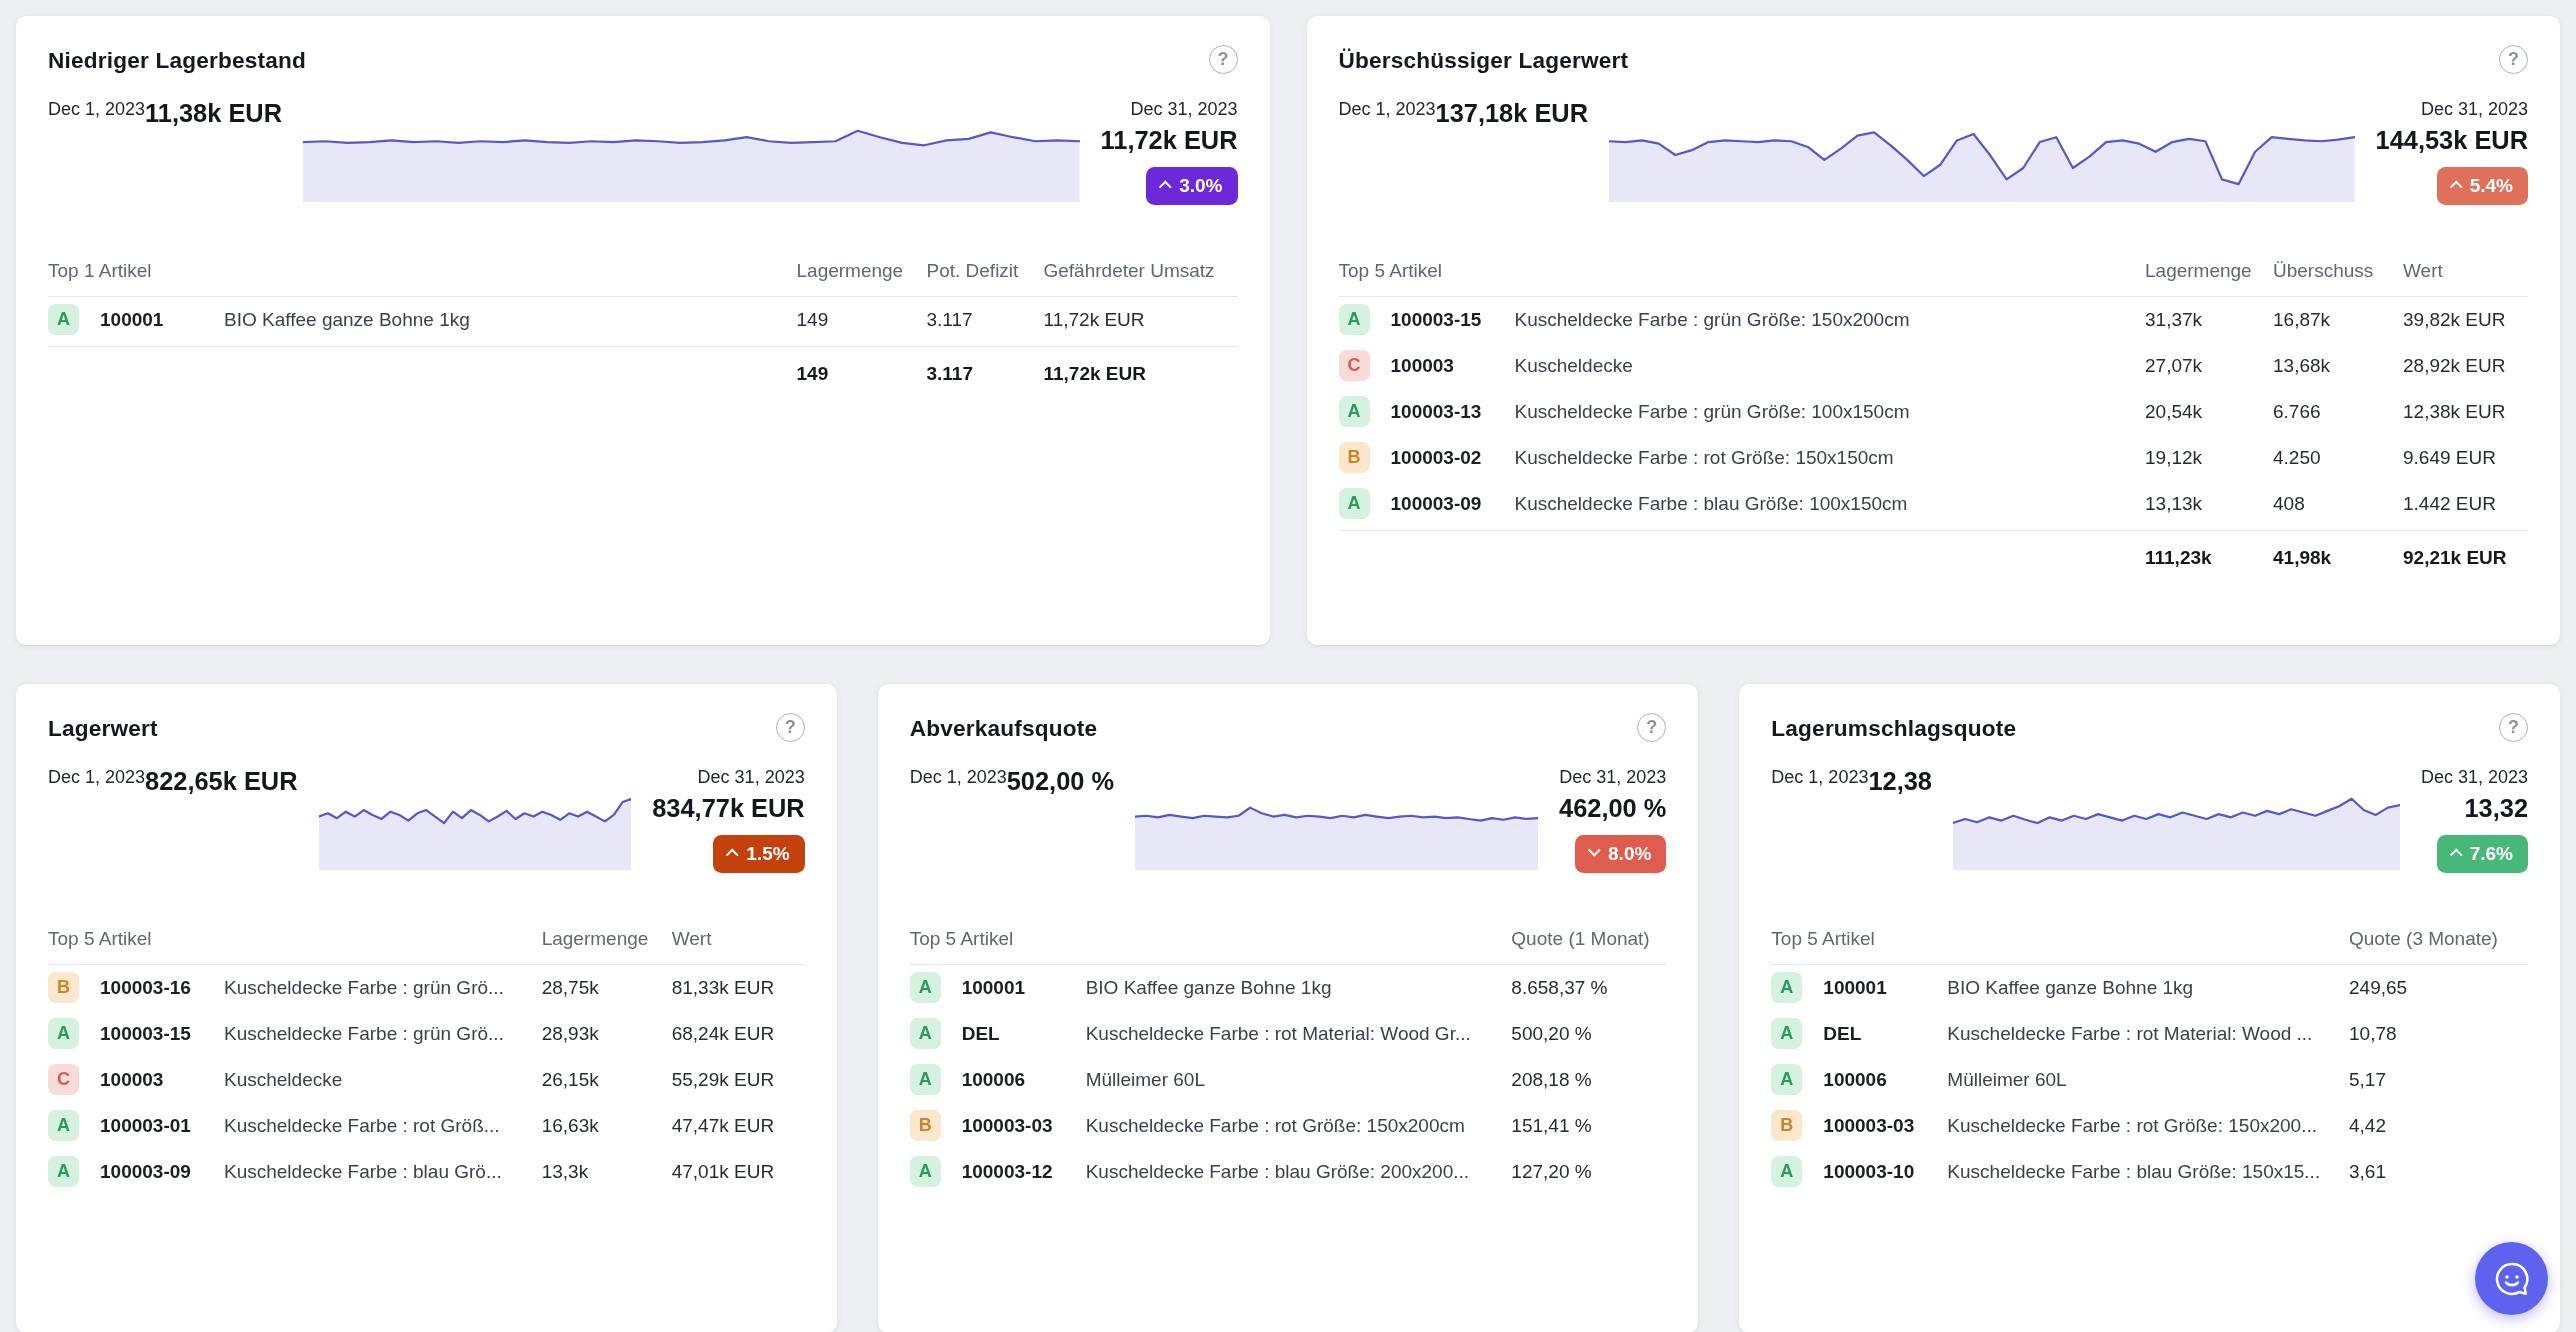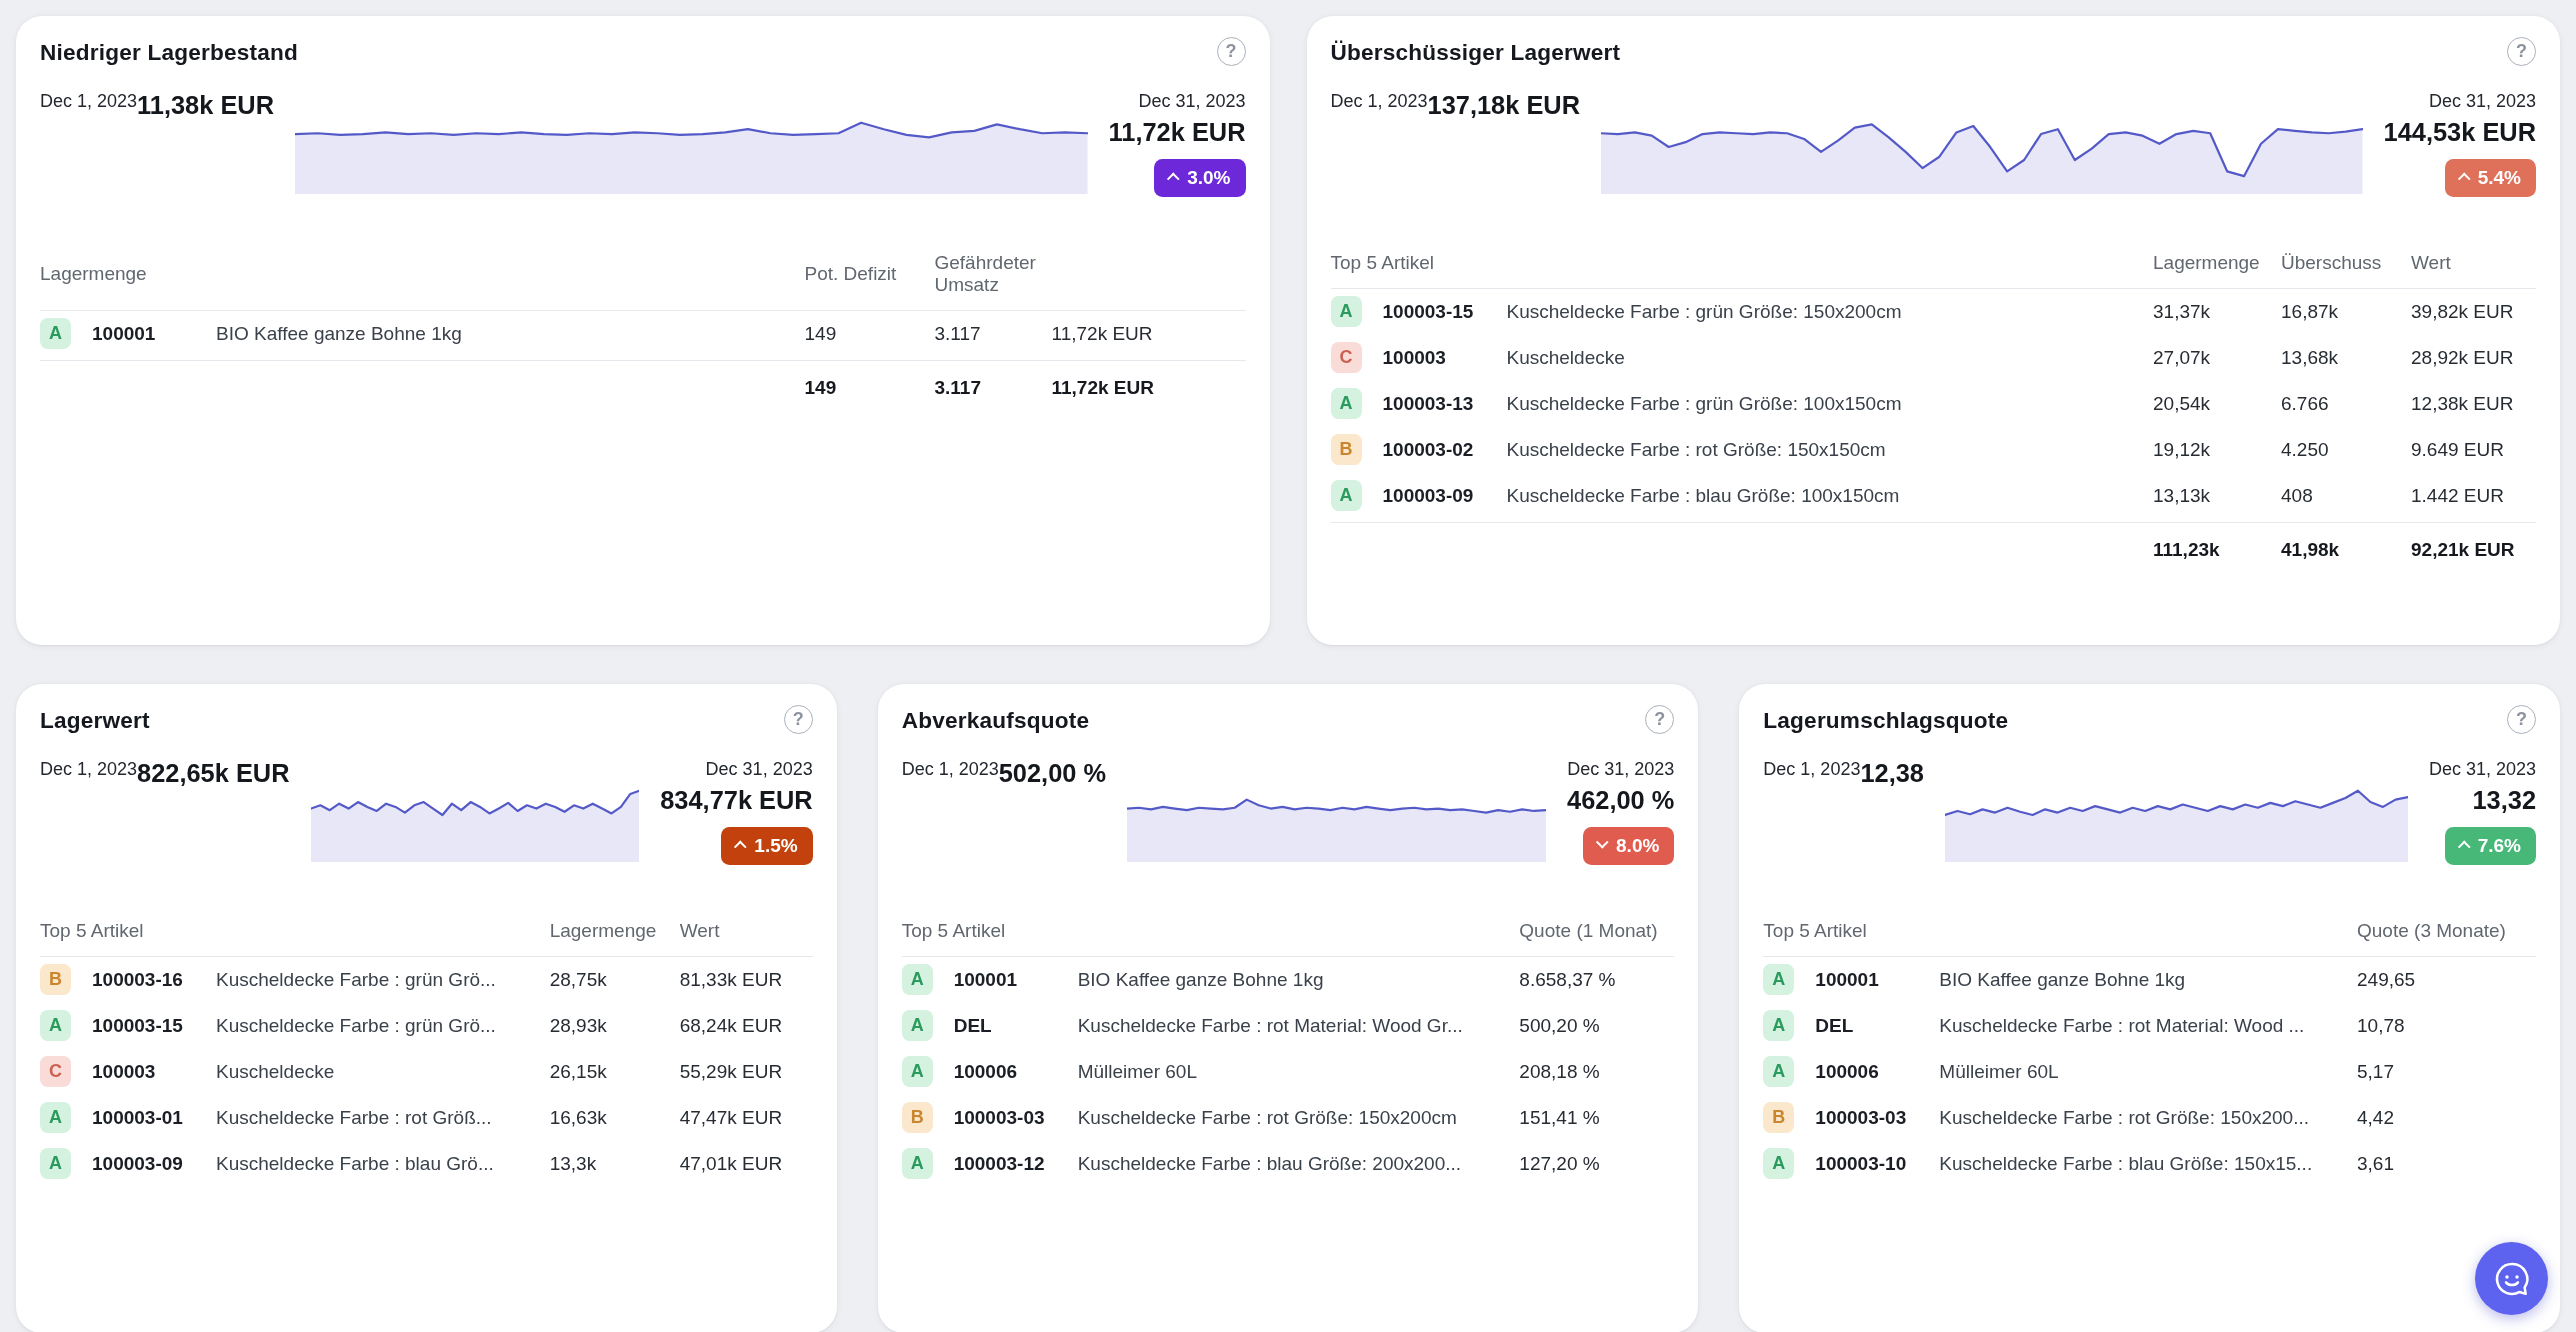--- a/index.html
+++ b/index.html
@@ -8,22 +8,22 @@
     font-family: "Liberation Sans", sans-serif;
     background: #edeff2;
     overflow: hidden;
   }
   .page { padding: 16px; }
   .row { display: flex; }
   .row-top { gap: 37px; }
   .row-bottom { gap: 41px; margin-top: 39px; }
   .card {
     background: #ffffff;
-    border-radius: 26px;
-    padding: 24px;
+    border-radius: 10px;
+    padding: 32px;
     flex: 1 1 0;
     box-shadow: 0 0.9px 1.9px rgba(16,24,40,.06), 0 1.9px 7.5px rgba(16,24,40,.05);
     position: relative;
   }
   .row-top .card { height: 629px; }
   .row-bottom .card { height: 649px; }
 
   .card-head { display: flex; justify-content: space-between; align-items: flex-start; }
   .card-title { font-size: 22.6px; font-weight: 700; color: #15181e; letter-spacing: 0.2px; }
   .help {
@@ -106,20 +106,21 @@
           <div class="date">Dec 31, 2023</div>
           <div class="bigval">11,72k EUR</div>
           <div class="chg" style="background: #6d28d9;">
             <span class="chev up"></span>
             <span>3.0%</span>
           </div>
         </div>
       </div>
       <div class="table">
           <div class="thead grid-0">
+            <div class="capcell">Top 1 Artikel</div>
             <div class="colh">Lagermenge</div>
             <div class="colh">Pot. Defizit</div>
             <div class="colh">Gefährdeter Umsatz</div>
           </div>
           <div class="trow grid-0">
             <div class="namecell">
               <span class="abc" style="background: rgb(213, 241, 223); color: rgb(43, 154, 93);">A</span>
               <span class="sku">100001</span>
               <span class="aname">BIO Kaffee ganze Bohne 1kg</span>
             </div>

